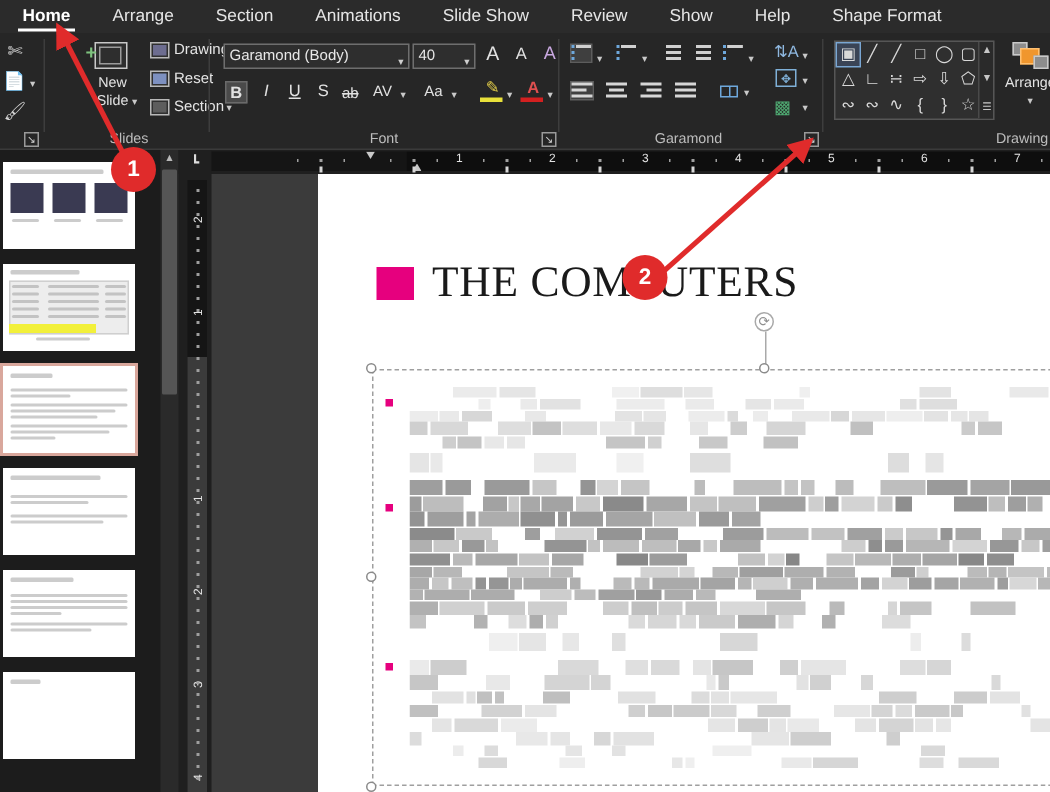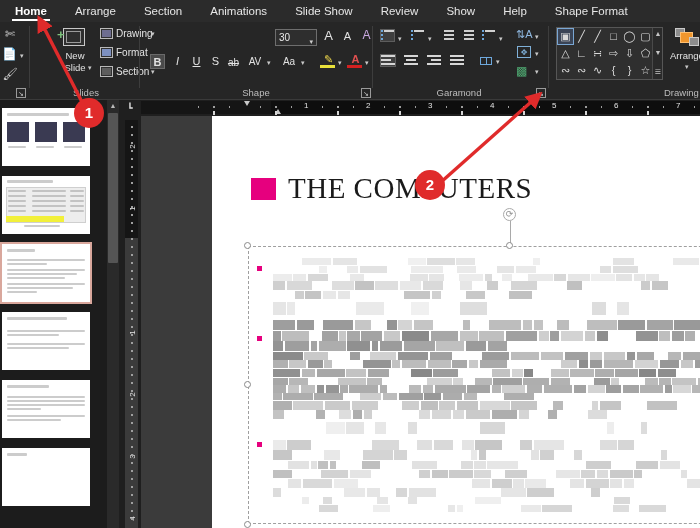--- a/index.html
+++ b/index.html
@@ -283,38 +283,42 @@
             <i></i>
           </div>
         <div class="mini-lbl" style="left:17px; top:3px;">Drawing</div>
         <div class="chev" style="left:52px; top:5px;">▾</div>
       </div>
 
       <div class="btnbox" style="left:68px; top:22px; width:48px; height:17px;">
         <div class="mini-ic" style="left:1px; top:3px;">
             <i style="background:#7d90c0"></i>
           </div>
-        <div class="mini-lbl" style="left:17px; top:3px;">Format</div>
+        <div class="mini-lbl" style="left:17px; top:3px;">Reset</div>
       </div>
 
       <div class="btnbox" style="left:68px; top:41px; width:48px; height:17px;text-decoration:underline;">
         <div class="mini-ic" style="left:1px; top:3px;">
             <i style="background:#5d5d5d"></i>
           </div>
         <div class="mini-lbl" style="left:17px; top:3px;">Section</div>
         <div class="chev" style="left:52px; top:5px;">▾</div>
       </div>
 
       <div class="glabel" style="left:20px; width:70px;">Slides</div>
       <div class="gsep"></div>
     </div>
 
     <div class="grp" id="g-font" style="left:141px; width:232px;">
+      <div class="combo" style="left:8px; top:7px; width:124px;">
+        <span class="cv">Garamond (Body)</span>
+        <span class="carat">▾</span>
+      </div>
       <div class="combo" style="left:134px; top:7px; width:42px;">
-        <span class="cv">30</span>
+        <span class="cv">40</span>
         <span class="carat">▾</span>
       </div>
       <div class="fbtn" style="left:180px; top:6px; font-size:13px;">A</div>
       <div class="fbtn" style="left:199px; top:7px; font-size:11px;">A</div>
       <div class="fbtn" style="left:218px; top:6px; font-size:12px; color:#c9a8e0;">A</div>
 
       <div class="fbtn on" style="left:9px; top:32px; font-weight:bold;">B</div>
       <div class="fbtn" style="left:29px; top:32px; font-style:italic;">I</div>
       <div class="fbtn" style="left:48px; top:32px; text-decoration:underline;">U</div>
       <div class="fbtn" style="left:67px; top:32px;">S</div>
@@ -324,21 +328,21 @@
       <div class="fbtn" style="left:138px; top:32px; font-size:10px; width:20px;">Aa</div>
       <div class="chev" style="left:160px; top:37px;">▾</div>
 
       <div class="fbtn" style="left:180px; top:30px; color:#e8d24a; font-size:11px;">✎</div>
       <div style="position:absolute; left:179px; top:43px; width:15px; height:3px; background:#e8e03a;"></div>
       <div class="chev" style="left:197px; top:37px;">▾</div>
       <div class="fbtn" style="left:207px; top:30px; color:#e05050; font-weight:bold;">A</div>
       <div style="position:absolute; left:206px; top:43px; width:15px; height:3px; background:#d32020;"></div>
       <div class="chev" style="left:224px; top:37px;">▾</div>
 
-      <div class="glabel" style="left:60px; width:110px;">Shape</div>
+      <div class="glabel" style="left:60px; width:110px;">Font</div>
       <div class="launcher" style="right:2px;">↘</div>
       <div class="gsep"></div>
     </div>
 
     <div class="grp" id="g-para" style="left:374px; width:175px;">
       <div class="lines sel" style="left:7px; top:8px;">
           <b></b>
           <b></b>
           <b></b>
           <span></span>

